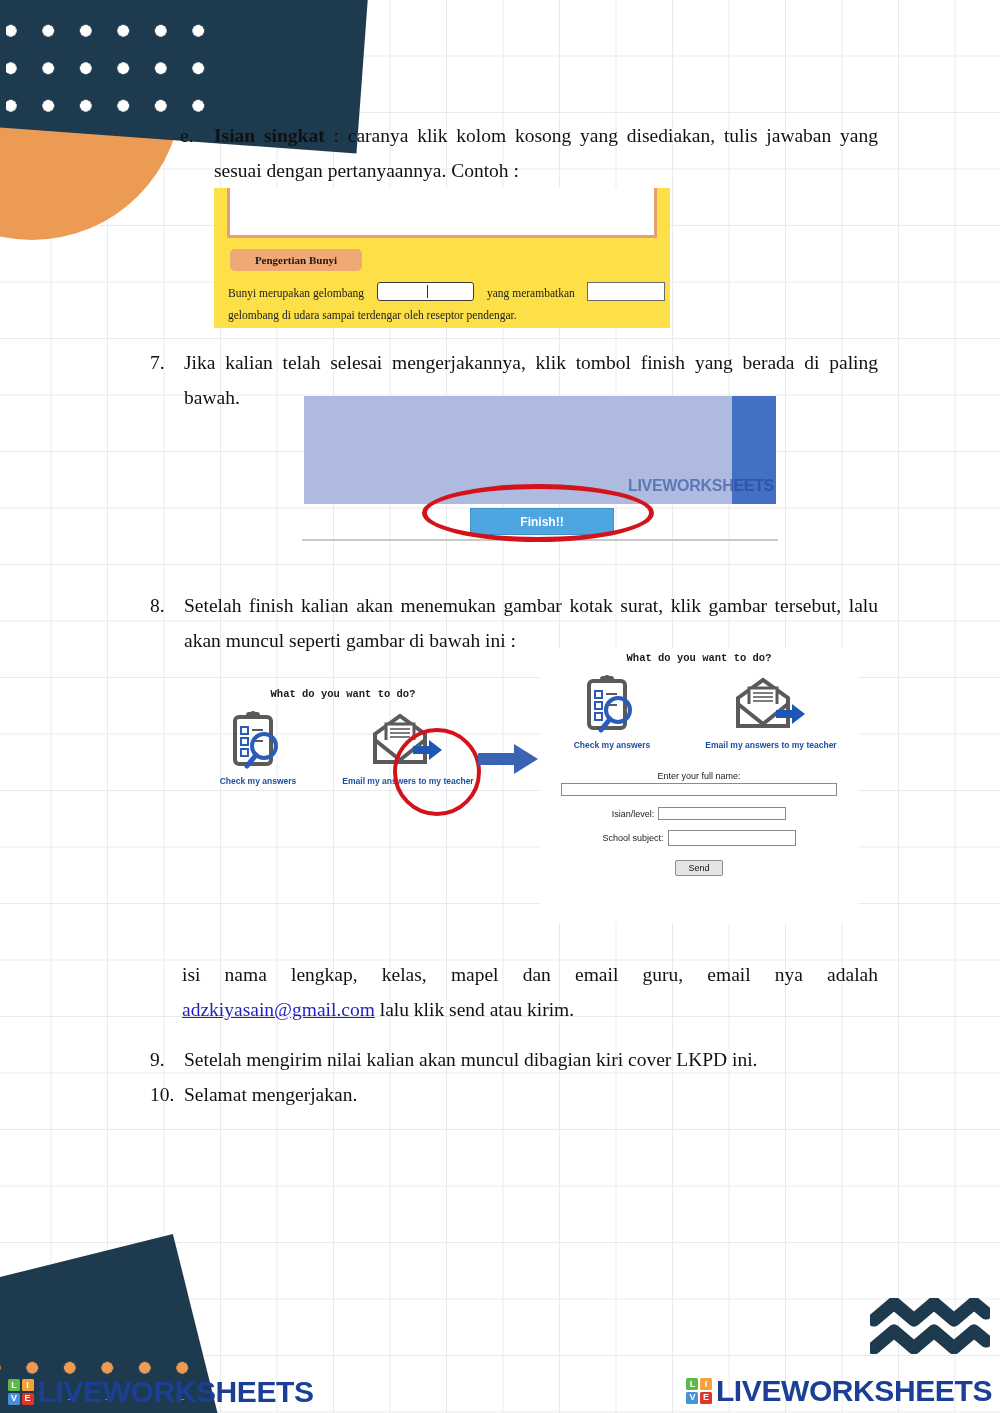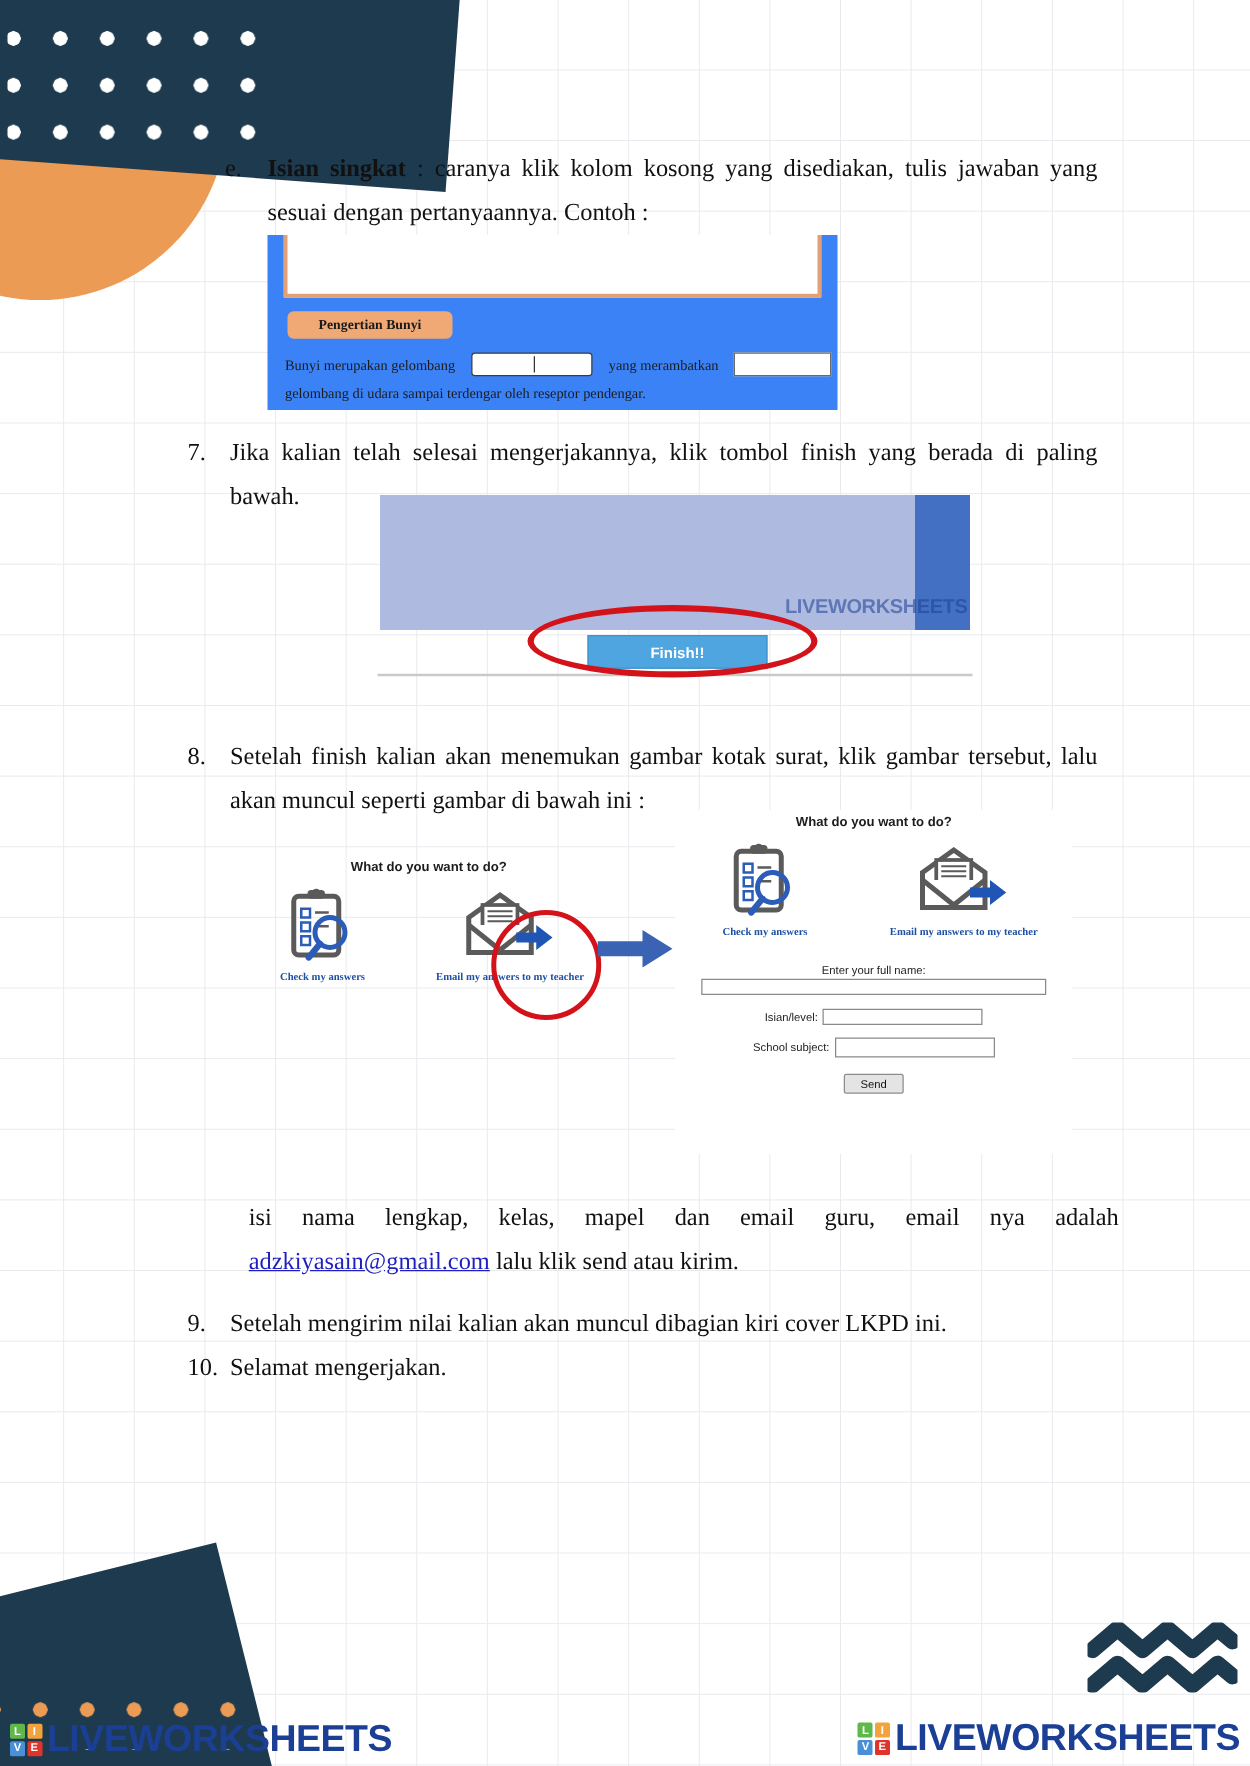--- a/index.html
+++ b/index.html
@@ -94,29 +94,29 @@
     position:absolute; left:0; top:0; width:34px; text-align:left;
   }
   .li .body{ display:block; margin-left:34px; }
   .just{ text-align:justify; text-align-last:left; }
   b{ font-weight:bold; }
   .link{ color:#1f1fbf; text-decoration:underline; }
 
   #item-e{ left:180px; top:118px; width:698px; }
   #item-7{ left:150px; top:345px; width:728px; }
   #item-8{ left:150px; top:588px; width:728px; }
-  #item-8b{ left:199px; top:957px; width:696px; }
+  #item-8b{ left:182px; top:957px; width:696px; }
   #item-9{ left:150px; top:1042px; width:728px; }
   #item-10{ left:150px; top:1077px; width:728px; }
 
   
   #shot-isian{
     position:absolute; z-index:5;
     left:214px; top:188px; width:456px; height:140px;
-    background:#3b82f6;
+    background:#fde047;
     overflow:hidden;
   }
   #isian-whitebox{
     position:absolute; left:13px; top:-40px; right:13px; height:90px;
     background:#ffffff; border:3px solid #e3a074;
   }
   #isian-chip{
     position:absolute; left:16px; top:61px; width:132px; height:22px;
     background:#f0a875; border-radius:5px;
     display:flex; align-items:center; justify-content:center;
@@ -177,25 +177,25 @@
     border:5px solid #d4121a; border-radius:50%;
     z-index:7;
   }
 
   
   #shot-choice{
     position:absolute; z-index:5;
     left:193px; top:686px; width:300px; height:122px;
   }
   .wdy-title{
+    font-family:Liberation Mono, monospace; font-weight:bold;
+    font-size:10.5px; color:#1c1c1c; text-align:center;
+  }
+  .choice-label{
     font-family:Liberation Sans, sans-serif; font-weight:bold;
-    font-size:10.5px; color:#1c1c1c; text-align:center;
-  }
-  .choice-label{
-    font-family:Liberation Serif, serif; font-weight:bold;
     font-size:8.5px; color:#1d4fa3; text-align:center;
   }
   #choice-circle{
     position:absolute; left:60px; top:18px; width:88px; height:88px;
     border:4px solid #d4121a; border-radius:50%; z-index:7;
   }
 
   
   #shot-form{
     position:absolute; z-index:5;

